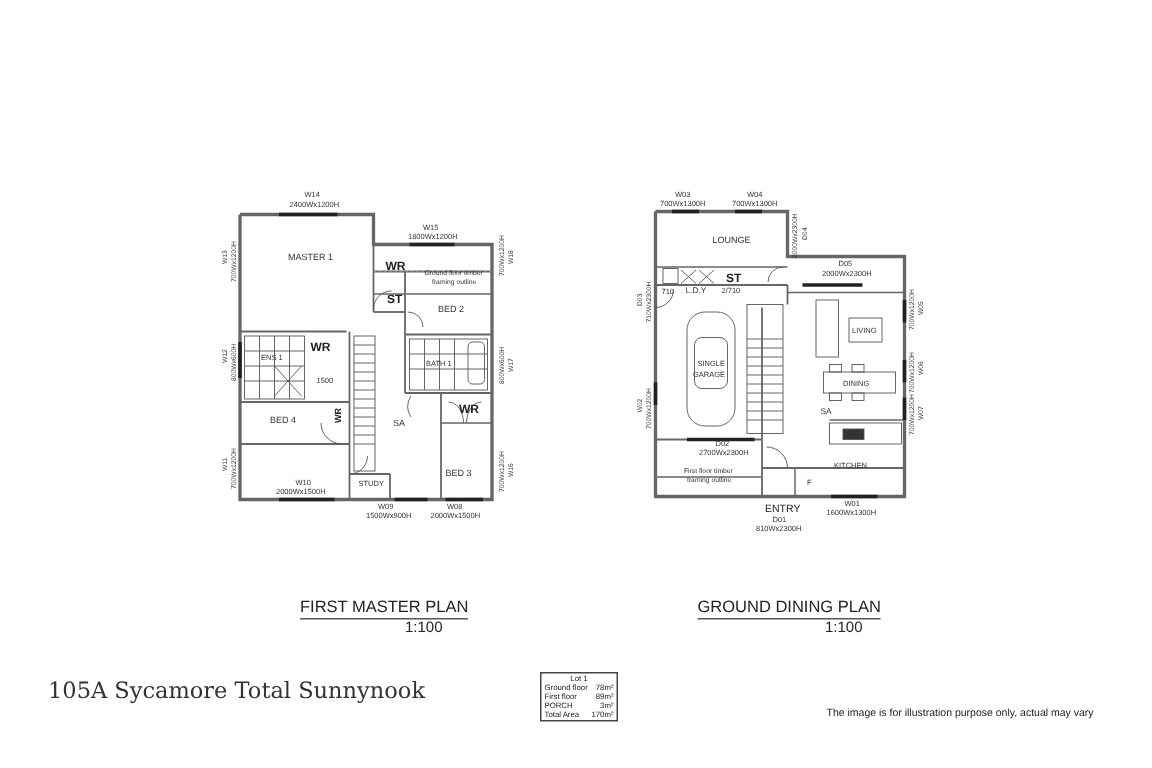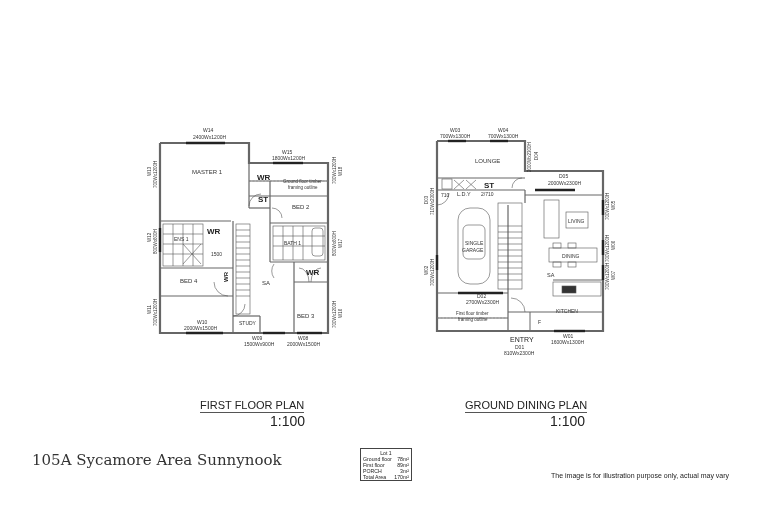--- a/index.html
+++ b/index.html
@@ -4,21 +4,21 @@
 <style>
   * { box-sizing: border-box; margin: 0; padding: 0; }
   html, body { width: 768px; height: 512px; background: #ffffff; overflow: hidden; }
   body { position: relative; font-family: "Liberation Sans", sans-serif; color: #222; }
   .plan { position: absolute; }
   .lbl { position: absolute; font-size: 5px; color: #333; white-space: nowrap; line-height: 1; }
   .vlbl { position: absolute; font-size: 4.5px; color: #333; white-space: nowrap; transform: rotate(-90deg); transform-origin: left top; line-height: 1; }
   .room { position: absolute; font-size: 6px; color: #333; white-space: nowrap; }
   .roomb { position: absolute; font-size: 8px; font-weight: bold; color: #222; white-space: nowrap; }
   .plan-title { position: absolute; font-size: 11px; color: #222; border-bottom: 1px solid #555; padding-bottom: 1px; white-space: nowrap; }
-  .plan-scale { position: absolute; font-size: 14px; color: #222; white-space: nowrap; }
+  .plan-scale { position: absolute; font-size: 10px; color: #222; white-space: nowrap; }
   .address { position: absolute; left: 32px; top: 451px; font-family: "DejaVu Serif", serif; font-size: 15px; color: #333; }
   .disclaimer { position: absolute; left: 551px; top: 472px; font-size: 7px; color: #222; }
   .lot-box { position: absolute; left: 360px; top: 448px; width: 52px; height: 33px; border: 1px solid #444; font-size: 5.2px; line-height: 6px; padding: 1px 2px; color: #222; }
   .lot-box .title { text-align: center; }
   .lot-box .row { display: flex; justify-content: space-between; }
   svg { position: absolute; left: 0; top: 0; }
 </style>
 </head>
 <body>
 
@@ -238,26 +238,26 @@
   <span class="lbl" style="left:456px;top:312px;font-size:4.5px">First floor timber</span>
   <span class="lbl" style="left:458px;top:318px;font-size:4.5px">framing outline</span>
   <span class="lbl" style="left:538px;top:320px">F</span>
   <span class="room" style="left:510px;top:336px;font-size:7px;color:#222">ENTRY</span>
   <span class="lbl" style="left:515px;top:345px">D01</span>
   <span class="lbl" style="left:504px;top:351px">810Wx2300H</span>
   <span class="lbl" style="left:563px;top:334px">W01</span>
   <span class="lbl" style="left:551px;top:340px">1600Wx1300H</span>
 </div>
 
-<span class="plan-title" style="left:200px;top:399px">FIRST FLOOR PLAN</span>
+<span class="plan-title" style="left:200px;top:399px">FIRST MASTER PLAN</span>
 <span class="plan-scale" style="left:270px;top:413px">1:100</span>
 <span class="plan-title" style="left:465px;top:399px">GROUND DINING PLAN</span>
 <span class="plan-scale" style="left:550px;top:413px">1:100</span>
 
-<div class="address">105A Sycamore Area Sunnynook</div>
+<div class="address">105A Sycamore Total Sunnynook</div>
 
 <div class="lot-box">
   <div class="title">Lot 1</div>
   <div class="row">
       <span>Ground floor</span>
       <span>78m²</span>
     </div>
   <div class="row">
       <span>First floor</span>
       <span>89m²</span>

